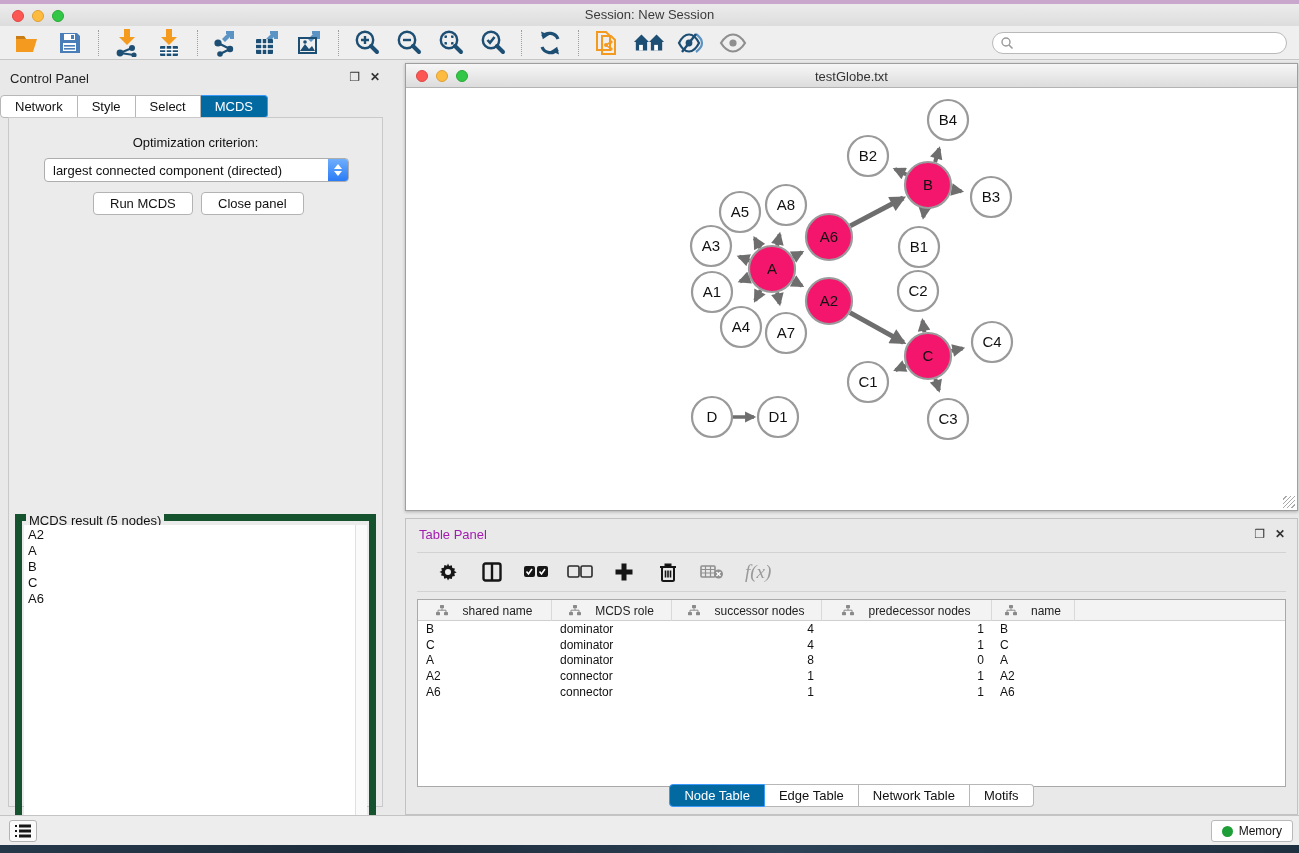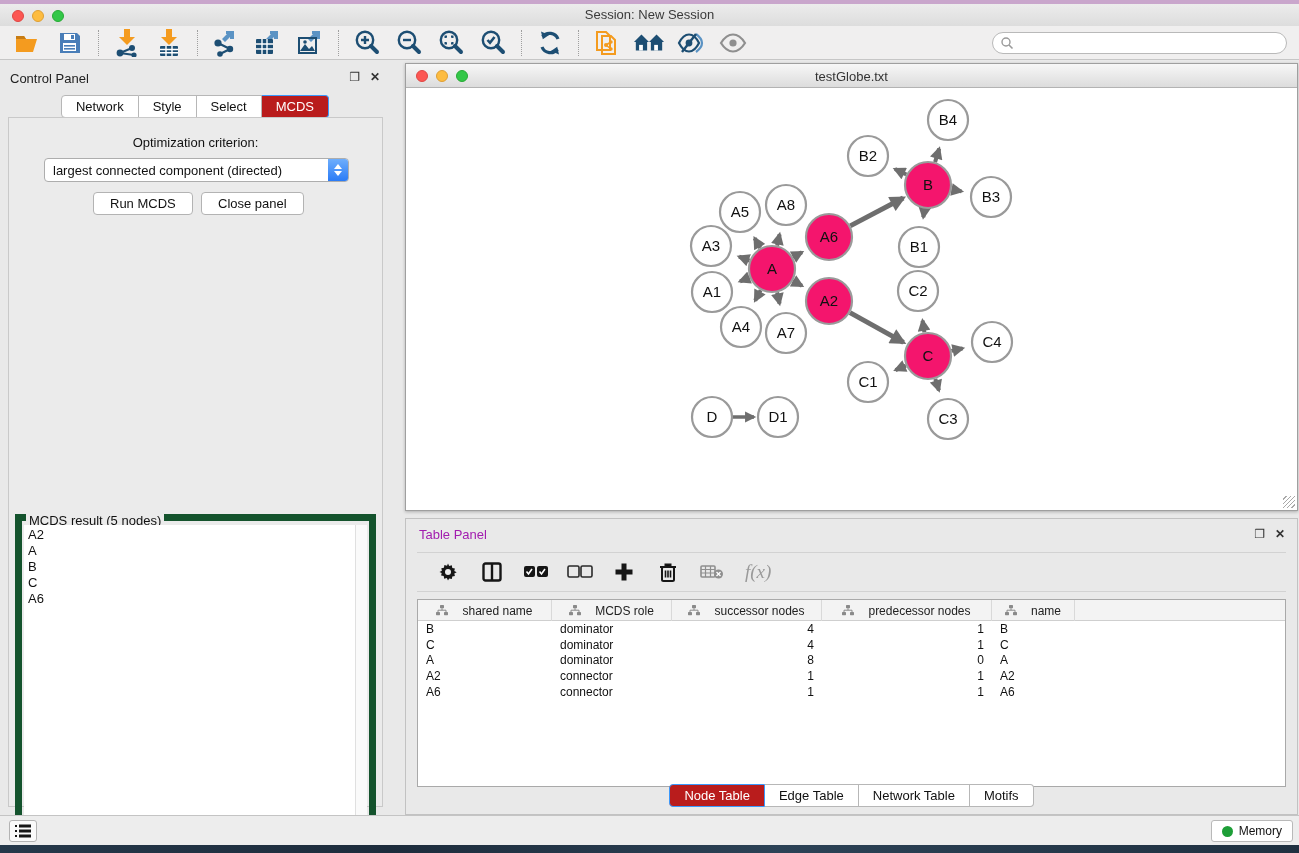--- a/index.html
+++ b/index.html
@@ -29,27 +29,27 @@
   #search-wrap { margin-left:auto; margin-right:12px; }
   #search-box { width:295px; height:22px; border:1px solid #b9b9b9; border-radius:11px;
     background:#fff; display:flex; align-items:center; padding-left:7px; }
   #search-box input { border:none; outline:none; flex:1; height:18px; font-size:12px;
     background:transparent; font-family:"Liberation Sans",sans-serif; }
 
   
   #control-panel { left:0; top:60px; width:390px; height:755px; background:#e9e9e9; }
   #cp-title { position:absolute; left:10px; top:11px; font-size:13px; color:#222; }
   .panel-ctl { position:absolute; top:11px; font-size:12px; color:#333; line-height:12px; }
-  #cp-tabs { position:absolute; left:0; right:0; top:35px; display:flex; justify-content:center; }
+  #cp-tabs { position:absolute; left:0; right:0; top:35px; display:flex; }
   .tabset { display:flex; }
   .tabset .tab { font-size:13px; padding:3px 14px; background:#fff; border:1px solid #b7b7b7;
     border-left:none; color:#111; }
   .tabset .tab:first-child { border-left:1px solid #b7b7b7; border-radius:4px 0 0 4px; }
   .tabset .tab:last-child { border-radius:0 4px 4px 0; }
-  .tabset .tab.active { background:#b91c1c; border-color:#3b99fc; color:#fff; }
+  .tabset .tab.active { background:#0369a1; border-color:#3b99fc; color:#fff; }
   #cp-content { position:absolute; left:8px; top:57px; width:375px; height:690px;
     background:#ebebeb; border:1px solid #c9c9c9; }
   #opt-label { position:absolute; left:0; right:0; top:17px; text-align:center;
     font-size:13px; color:#111; }
   #opt-select { position:absolute; left:35px; top:40px; width:305px; height:24px;
     background:#fff; border:1px solid #adadad; border-radius:4px; display:flex;
     align-items:center; font-size:13px; }
   #opt-select .val { flex:1; padding-left:8px; color:#111; white-space:nowrap; }
   #opt-select .stepper { width:20px; height:22px; border-radius:0 3px 3px 0;
     background:linear-gradient(#6eaefc,#2a7bf6); display:flex; flex-direction:column;

